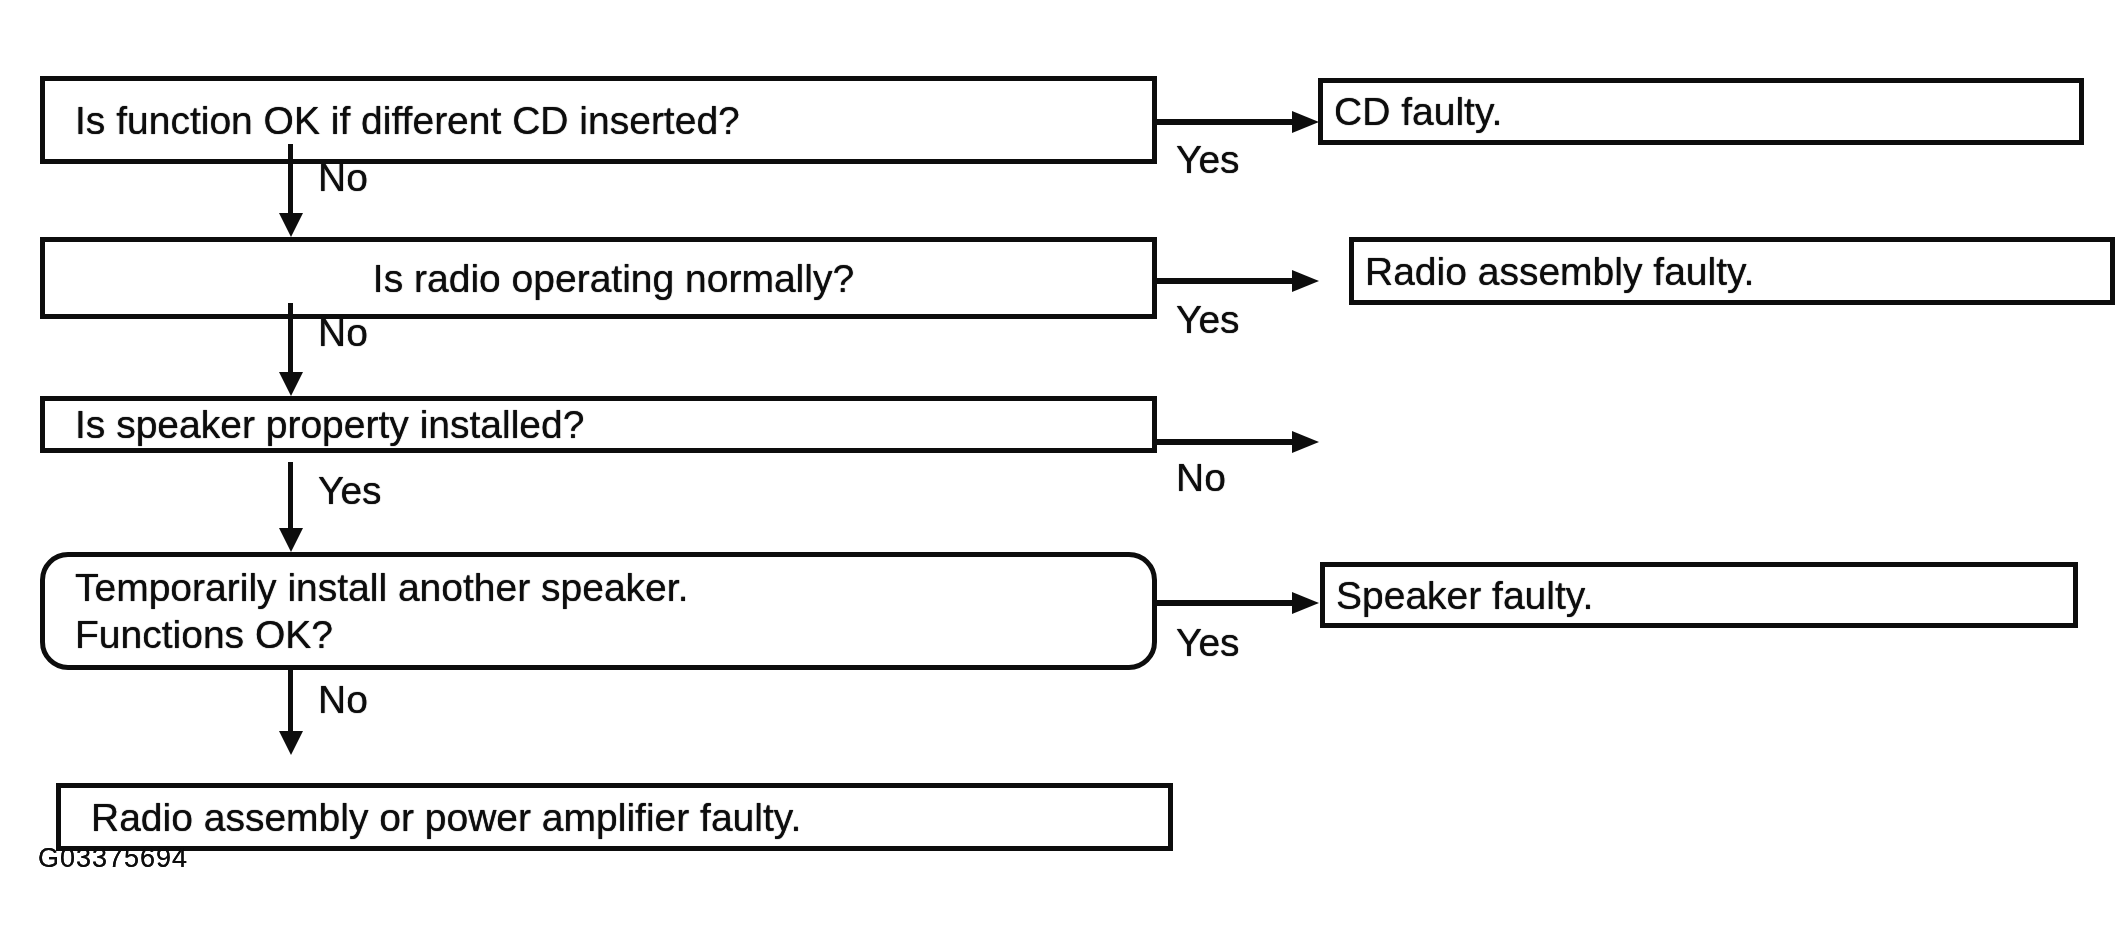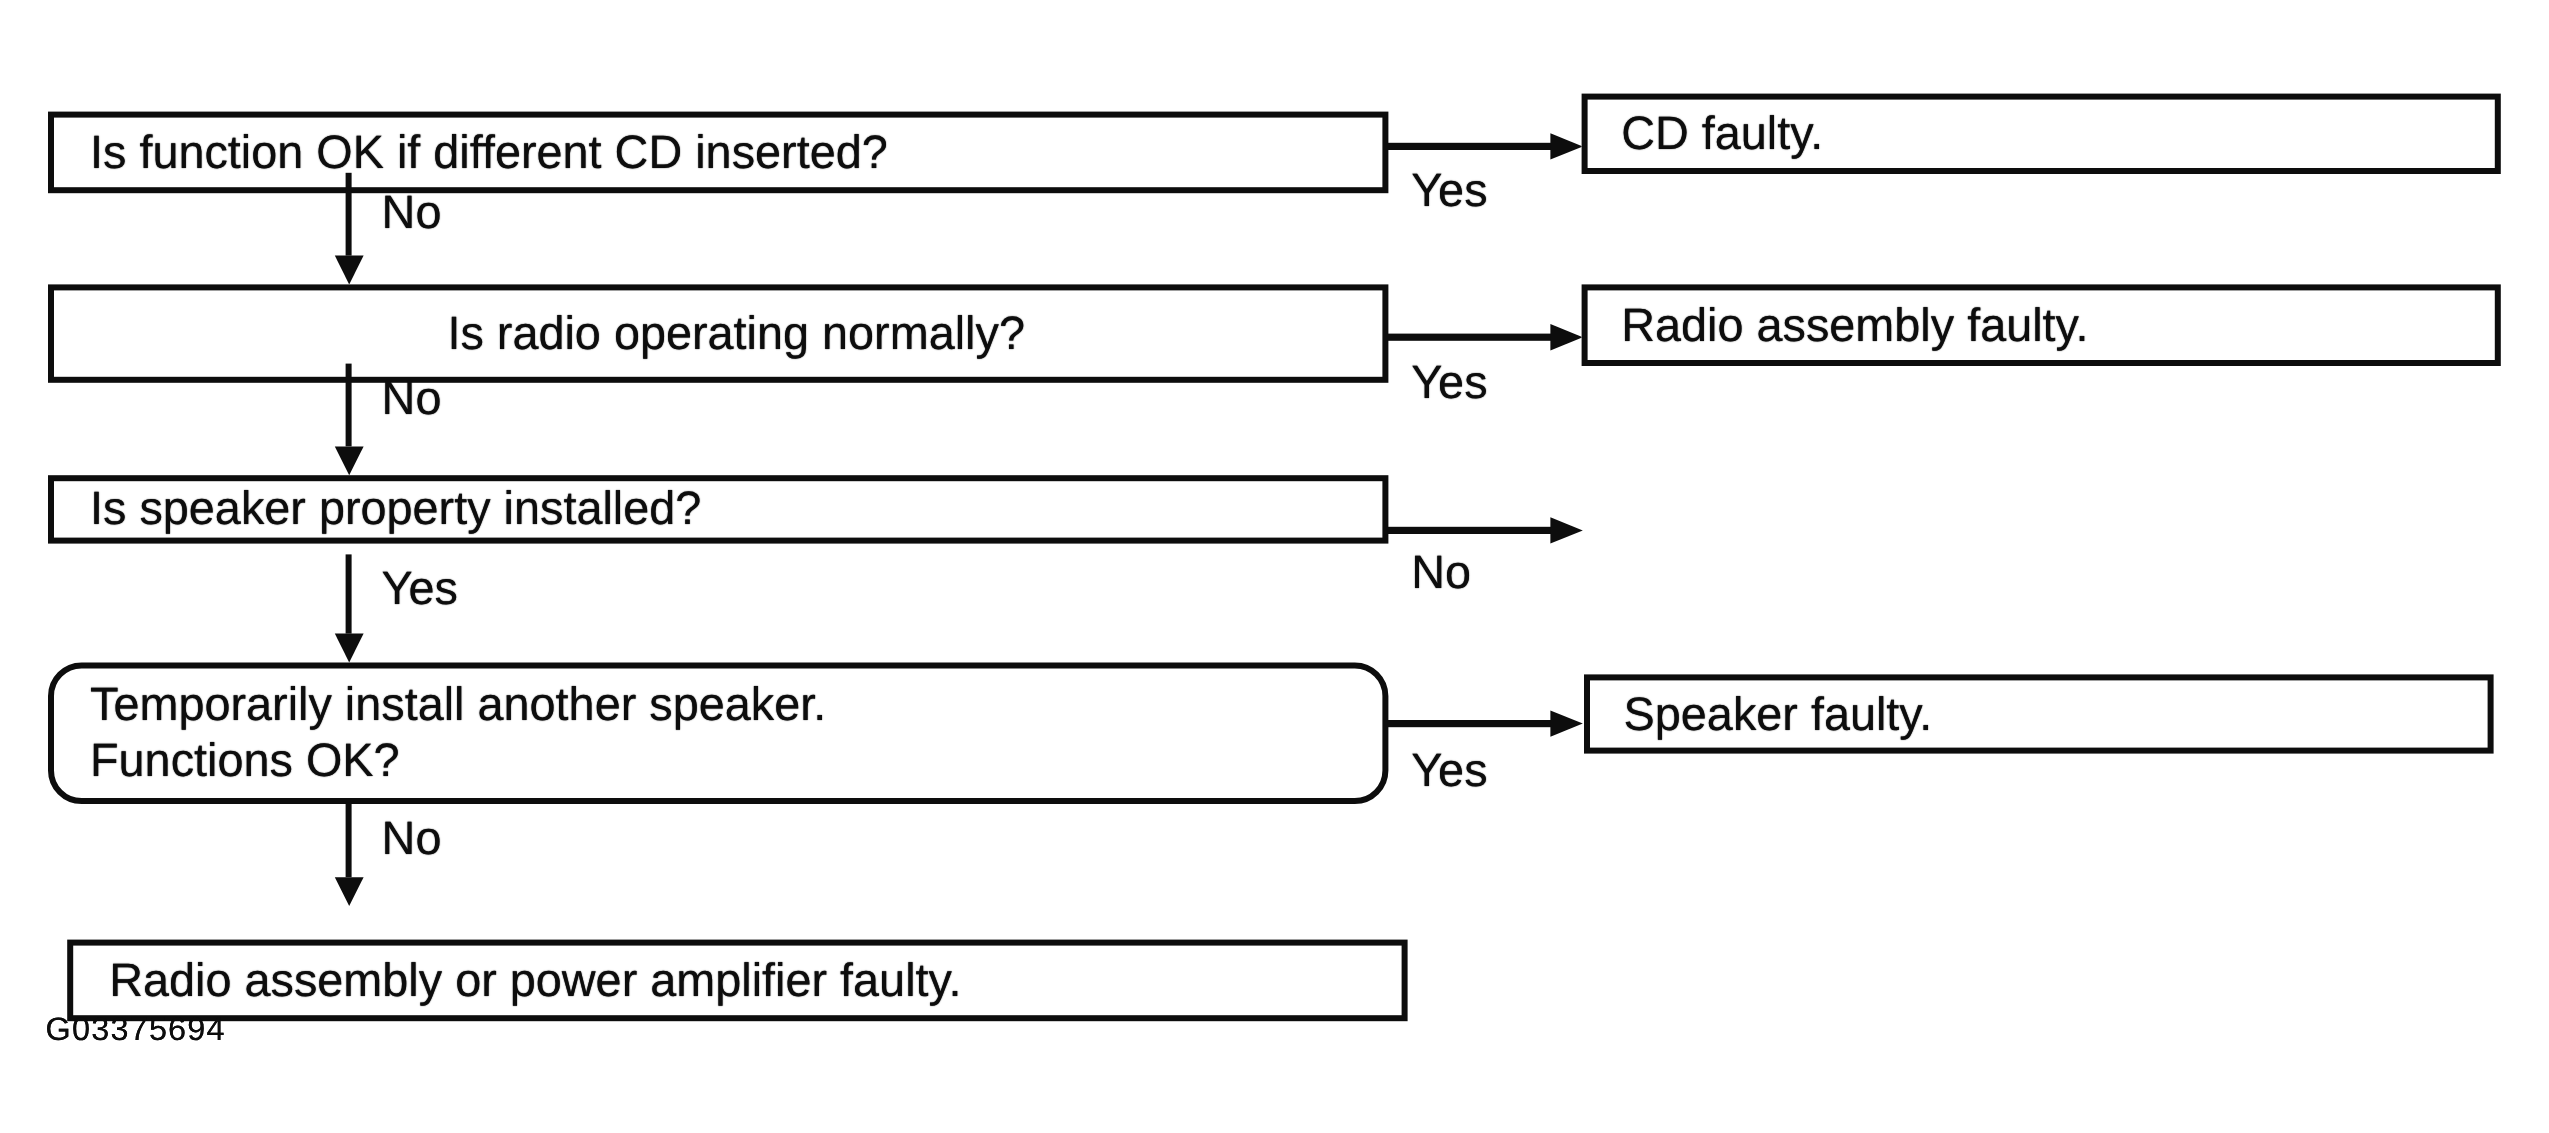--- a/index.html
+++ b/index.html
@@ -19,21 +19,21 @@
     border: 5px solid var(--ink);
     background: var(--paper);
     display: flex;
     align-items: center;
     font-size: 39px;
     line-height: 47px;
     white-space: pre-line;
     text-shadow: 0 0 1px var(--ink);
   }
   .qbox { left: 40px; width: 1117px; padding-left: 30px; }
-  .rbox { left: 1318px; width: 766px; padding-left: 28px; align-items: center; }
+  .rbox { left: 1318px; width: 766px; padding-left: 11px; align-items: center; }
   .vline { position: absolute; width: 5px; background: var(--ink); left: 288px; }
   .vhead {
     position: absolute; left: 279px; width: 0; height: 0;
     border-left: 12px solid transparent;
     border-right: 12px solid transparent;
     border-top: 24px solid var(--ink);
   }
   .hline { position: absolute; height: 6px; background: var(--ink); left: 1156px; width: 138px; }
   .hhead {
     position: absolute; left: 1292px; width: 0; height: 0;
@@ -54,40 +54,40 @@
     font-size: 27px;
     letter-spacing: 1px;
     text-shadow: 0 0 0.5px var(--ink);
   }
 </style>
 </head>
 <body>
 
 <div class="canvas">
 
-  <div class="node qbox" style="top:93px;height:68px;text-align:right;">
+  <div class="node qbox" style="top:76px;height:88px;text-align:right;">
     <span>Is function OK if different CD inserted?</span>
   </div>
   <div class="hline" style="top:119px;"></div>
   <div class="hhead" style="top:111px;"></div>
   <span class="lbl" style="left:1176px;top:138px;">Yes</span>
   <div class="node rbox" style="top:78px;height:67px;">
     <span>CD faulty.</span>
   </div>
   <div class="vline" style="top:144px;height:69px;"></div>
   <div class="vhead" style="top:213px;"></div>
   <span class="lbl" style="left:318px;top:156px;">No</span>
 
   <div class="node qbox" style="top:237px;height:82px;justify-content:center;">
     <span>Is radio operating normally?</span>
   </div>
   <div class="hline" style="top:278px;"></div>
   <div class="hhead" style="top:270px;"></div>
   <span class="lbl" style="left:1176px;top:298px;">Yes</span>
-  <div class="node rbox" style="top:237px;height:68px;">
+  <div class="node rbox" style="top:237px;height:68px;margin-left:31px;">
     <span>Radio assembly faulty.</span>
   </div>
   <div class="vline" style="top:303px;height:69px;"></div>
   <div class="vhead" style="top:372px;"></div>
   <span class="lbl" style="left:318px;top:311px;">No</span>
 
   <div class="node qbox" style="top:396px;height:57px;">
     <span>Is speaker property installed?</span>
   </div>
   <div class="hline" style="top:439px;"></div>

